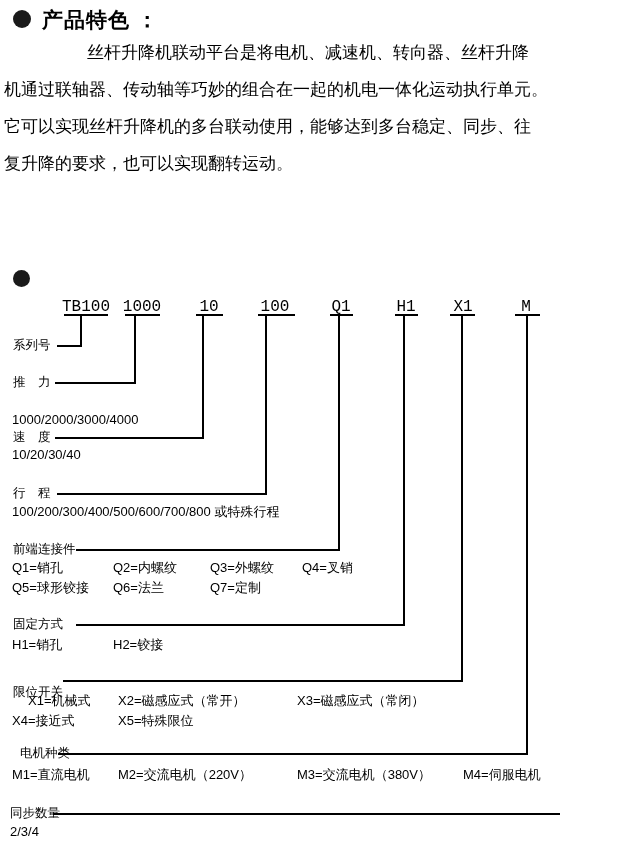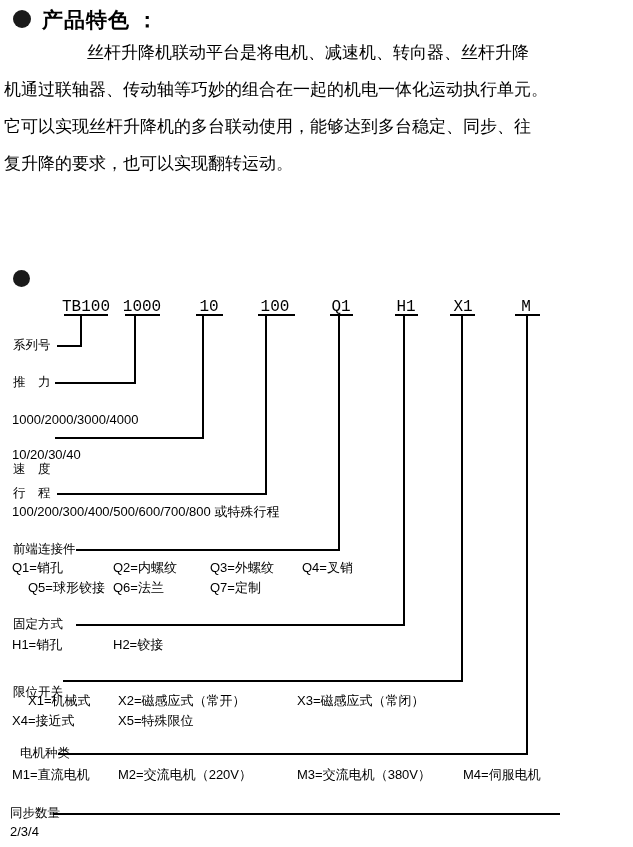--- a/index.html
+++ b/index.html
@@ -62,38 +62,38 @@
       <div class="code" style="left: 142px;">1000</div>
       <div class="line" style="left: 125px; top: 314px; width: 35px; height: 2px;"></div>
       <div class="line" style="left: 134px; top: 314px; width: 2px; height: 70px;"></div>
       <div class="line" style="left: 55px; top: 382px; width: 81px; height: 2px;"></div>
       <div class="seg-label" style="left: 13px; top: 375px;">推　力</div>
       <div class="opt" style="left: 12px; top: 393px; margin-top: 20px;">1000/2000/3000/4000</div>
       <div class="code" style="left: 209px;">10</div>
       <div class="line" style="left: 196px; top: 314px; width: 27px; height: 2px;"></div>
       <div class="line" style="left: 202px; top: 314px; width: 2px; height: 125px;"></div>
       <div class="line" style="left: 55px; top: 437px; width: 149px; height: 2px;"></div>
-      <div class="seg-label" style="left: 13px; top: 430px; margin-top: 32px;">速　度</div>
+      <div class="seg-label" style="left: 13px; top: 430px;">速　度</div>
       <div class="opt" style="left: 12px; top: 448px;">10/20/30/40</div>
       <div class="code" style="left: 275px;">100</div>
       <div class="line" style="left: 258px; top: 314px; width: 37px; height: 2px;"></div>
       <div class="line" style="left: 265px; top: 314px; width: 2px; height: 181px;"></div>
       <div class="line" style="left: 57px; top: 493px; width: 210px; height: 2px;"></div>
       <div class="seg-label" style="left: 13px; top: 486px;">行　程</div>
       <div class="opt" style="left: 12px; top: 505px;">100/200/300/400/500/600/700/800 或特殊行程</div>
       <div class="code" style="left: 341px;">Q1</div>
       <div class="line" style="left: 330px; top: 314px; width: 23px; height: 2px;"></div>
       <div class="line" style="left: 338px; top: 314px; width: 2px; height: 237px;"></div>
       <div class="line" style="left: 76px; top: 549px; width: 264px; height: 2px;"></div>
       <div class="seg-label" style="left: 13px; top: 542px;">前端连接件</div>
       <div class="opt" style="left: 12px; top: 561px;">Q1=销孔</div>
       <div class="opt" style="left: 113px; top: 561px;">Q2=内螺纹</div>
       <div class="opt" style="left: 210px; top: 561px;">Q3=外螺纹</div>
       <div class="opt" style="left: 302px; top: 561px;">Q4=叉销</div>
-      <div class="opt" style="left: 28px; top: 581px;">Q5=球形铰接</div>
+      <div class="opt" style="left: 12px; top: 581px;">Q5=球形铰接</div>
       <div class="opt" style="left: 113px; top: 581px;">Q6=法兰</div>
       <div class="opt" style="left: 210px; top: 581px;">Q7=定制</div>
       <div class="code" style="left: 406px;">H1</div>
       <div class="line" style="left: 395px; top: 314px; width: 23px; height: 2px;"></div>
       <div class="line" style="left: 403px; top: 314px; width: 2px; height: 312px;"></div>
       <div class="line" style="left: 76px; top: 624px; width: 329px; height: 2px;"></div>
       <div class="seg-label" style="left: 13px; top: 617px;">固定方式</div>
       <div class="opt" style="left: 12px; top: 638px;">H1=销孔</div>
       <div class="opt" style="left: 113px; top: 638px;">H2=铰接</div>
       <div class="code" style="left: 463px;">X1</div>

